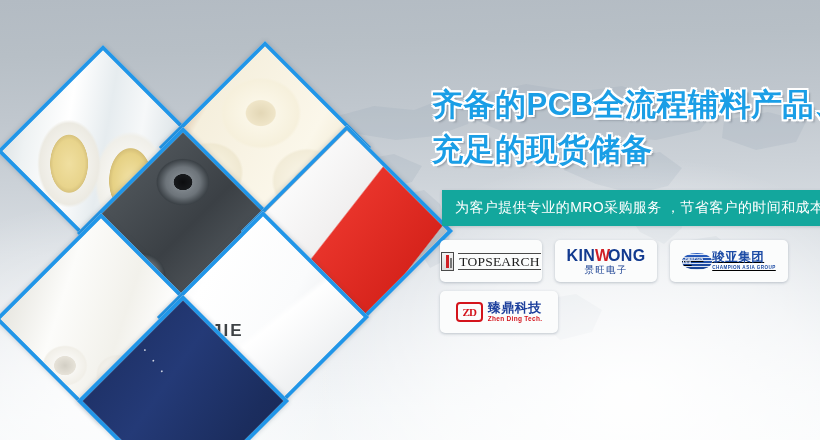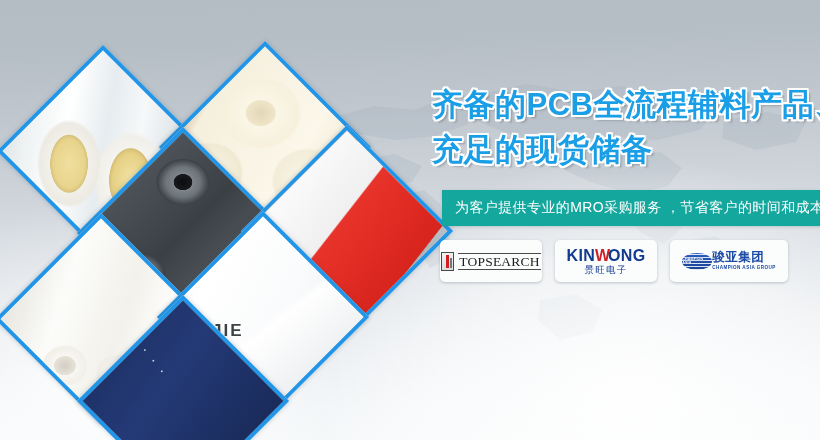--- a/index.html
+++ b/index.html
@@ -275,21 +275,21 @@
   }
   .kw-main .w { color:#d11f26; letter-spacing:-2px; }
   .kw-sub {
     font-size:9.5px;
     color:#123a8f;
     letter-spacing:1.2px;
     margin-top:1px;
   }
 
   
-  .lg-champion { display:flex; align-items:center; gap:0; }
+  .lg-champion { display:flex; align-items:center; gap:0;text-decoration:underline; }
   .ca-globe {
     width:30px; height:17px;
     border-radius:50%;
     background:
       repeating-linear-gradient(0deg, rgba(255,255,255,.85) 0 1px, rgba(0,0,0,0) 1px 3px),
       linear-gradient(#2a5fc4,#18418f);
     position:relative;
     display:flex; align-items:center; justify-content:center;
     overflow:hidden;
   }
@@ -443,16 +443,27 @@
             <span>CHAMPION ASIA</span>
           </span>
           <span class="ca-txt">
             <span class="ca-cn" style="display:block">骏亚集团</span>
             <span class="ca-en" style="display:block">CHAMPION ASIA GROUP</span>
           </span>
         </div>
       </div>
     </div>
 
+    <div class="logos-row2">
+      <div class="logo-card wide">
+        <div class="lg-zd">
+          <span class="zd-mark">ZD</span>
+          <span class="zd-txt">
+            <span class="zd-cn" style="display:block">臻鼎科技</span>
+            <span class="zd-en" style="display:block">Zhen Ding Tech.</span>
+          </span>
+        </div>
+      </div>
+    </div>
 
 
   </div>
 </div>
 
 </body></html>

